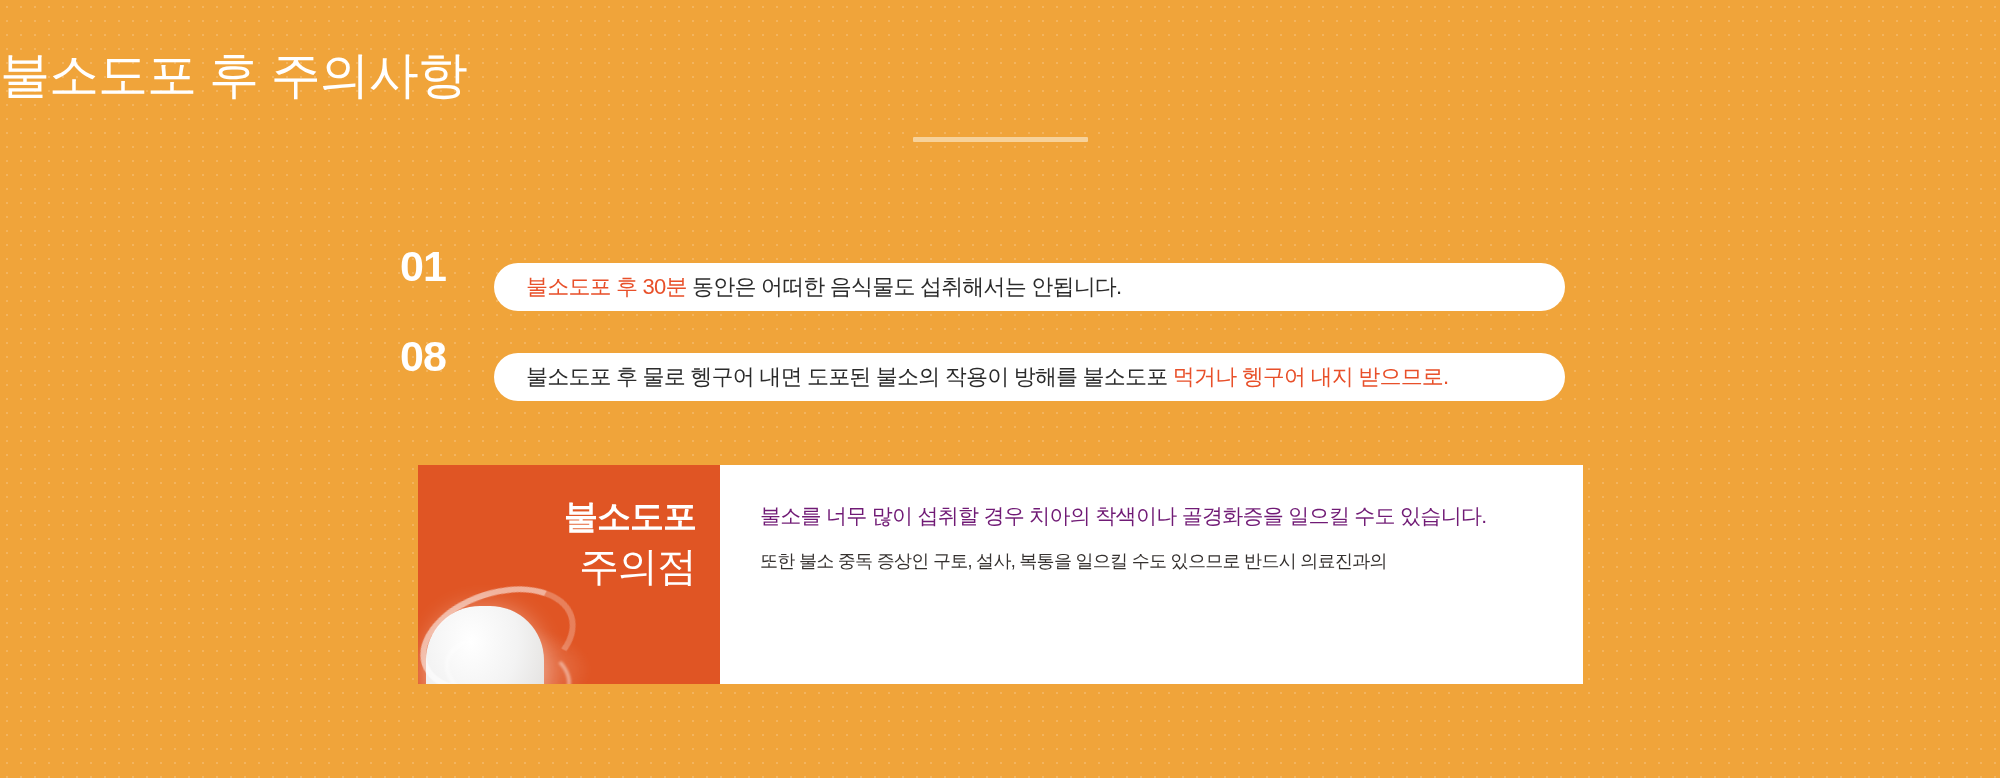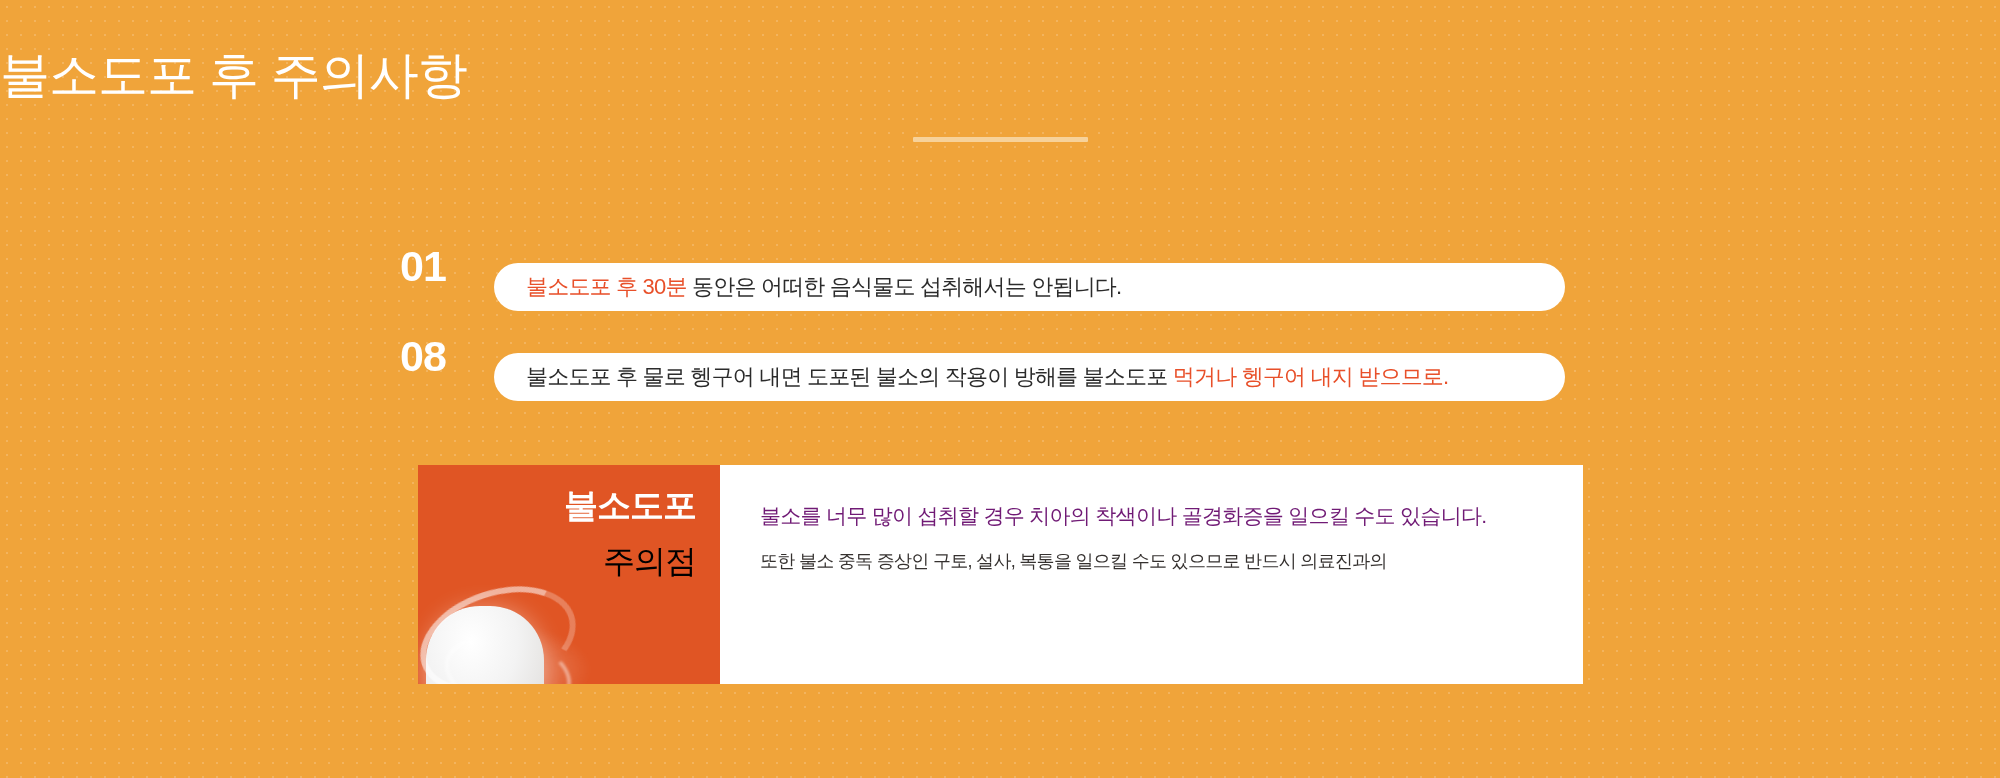--- a/index.html
+++ b/index.html
@@ -160,39 +160,39 @@
     left:6px;
     bottom:34px;
     width:186px;
     height:76px;
     background:radial-gradient(ellipse at 50% 60%, rgba(255,255,255,0.40) 0%, rgba(255,255,255,0.0) 70%);
     filter:blur(3px);
   }
   .callout-left-text{
     position:absolute;
     right:24px;
-    top:21px;
+    top:32px;
     text-align:right;
     z-index:3;
   }
   .callout-kicker{
     color:#ffffff;
     font-size:34px;
     font-weight:700;
     letter-spacing:-1px;
     line-height:1.15;
     white-space:nowrap;
   }
   .callout-sub{
-    color:#000000;
-    font-size:32px;
+    color:#ffffff;
+    font-size:40px;
     font-weight:300;
     letter-spacing:-1px;
     line-height:1.3;
-    margin-top:16px;
+    margin-top:4px;
     white-space:nowrap;
   }
   .callout-right{
     flex:1 1 auto;
     background:#ffffff;
     padding:40px 0 0 40px;
   }
   .callout-lead{
     color:#701a75;
     font-size:21px;

